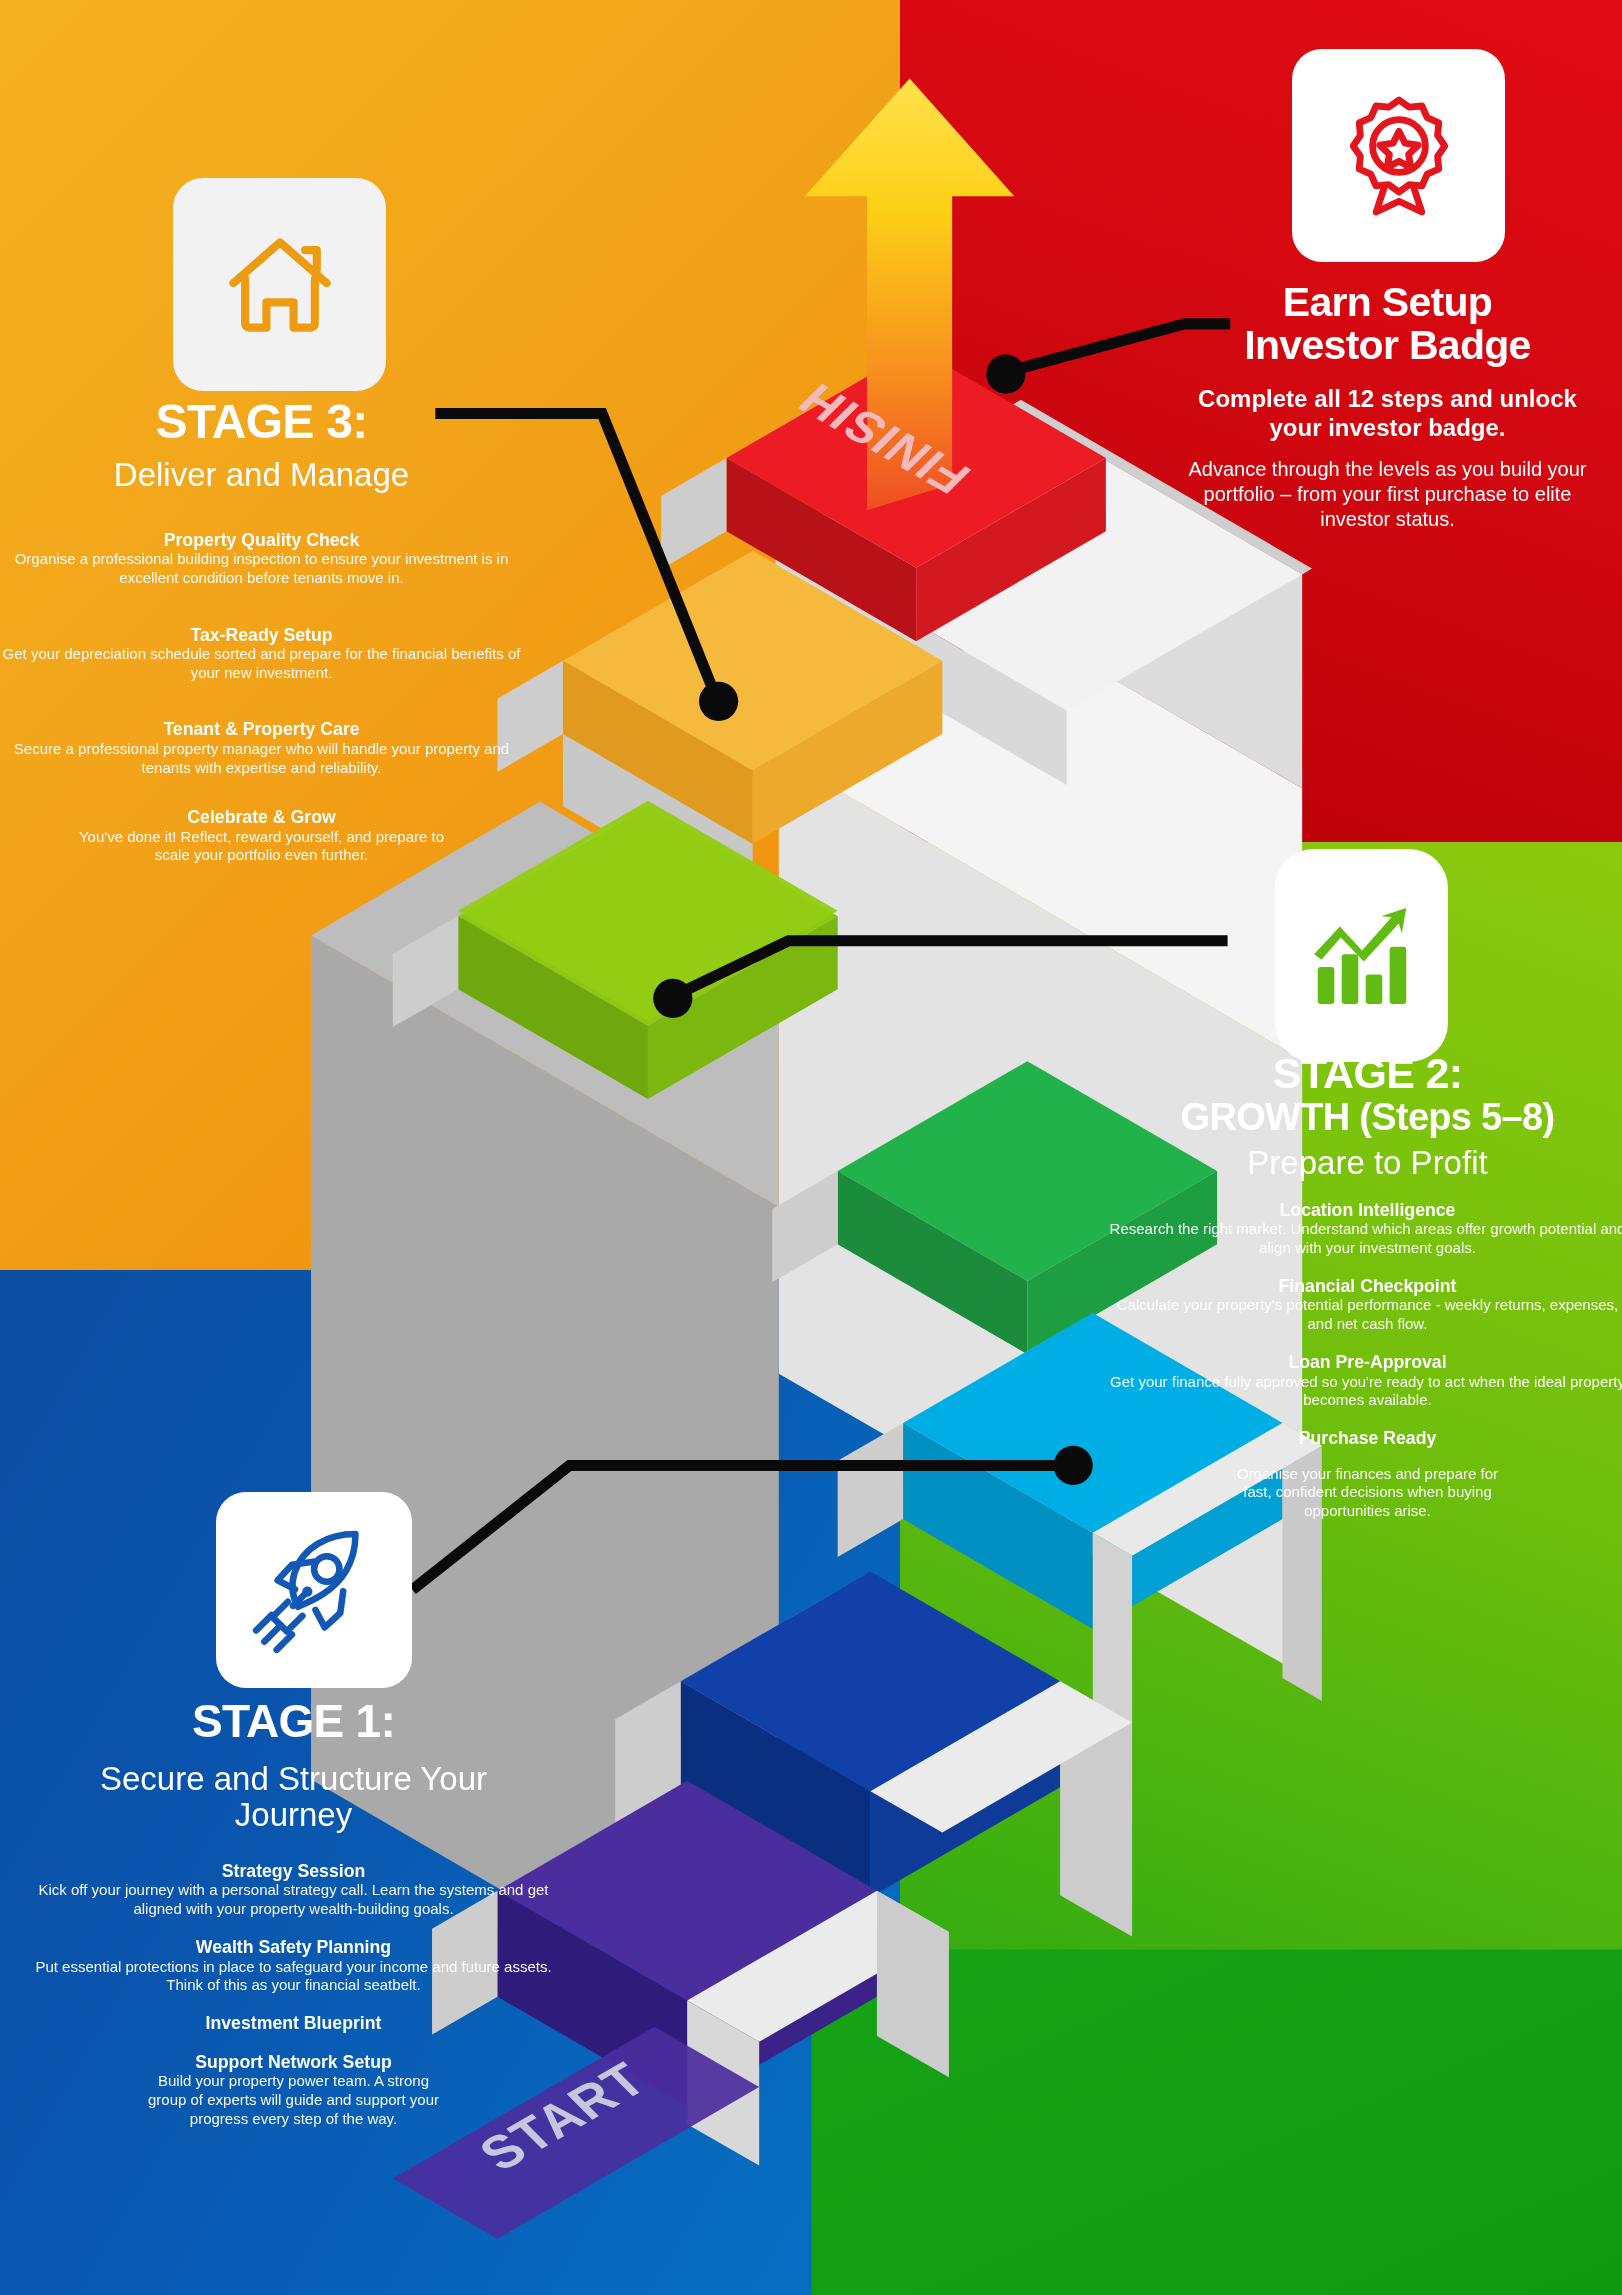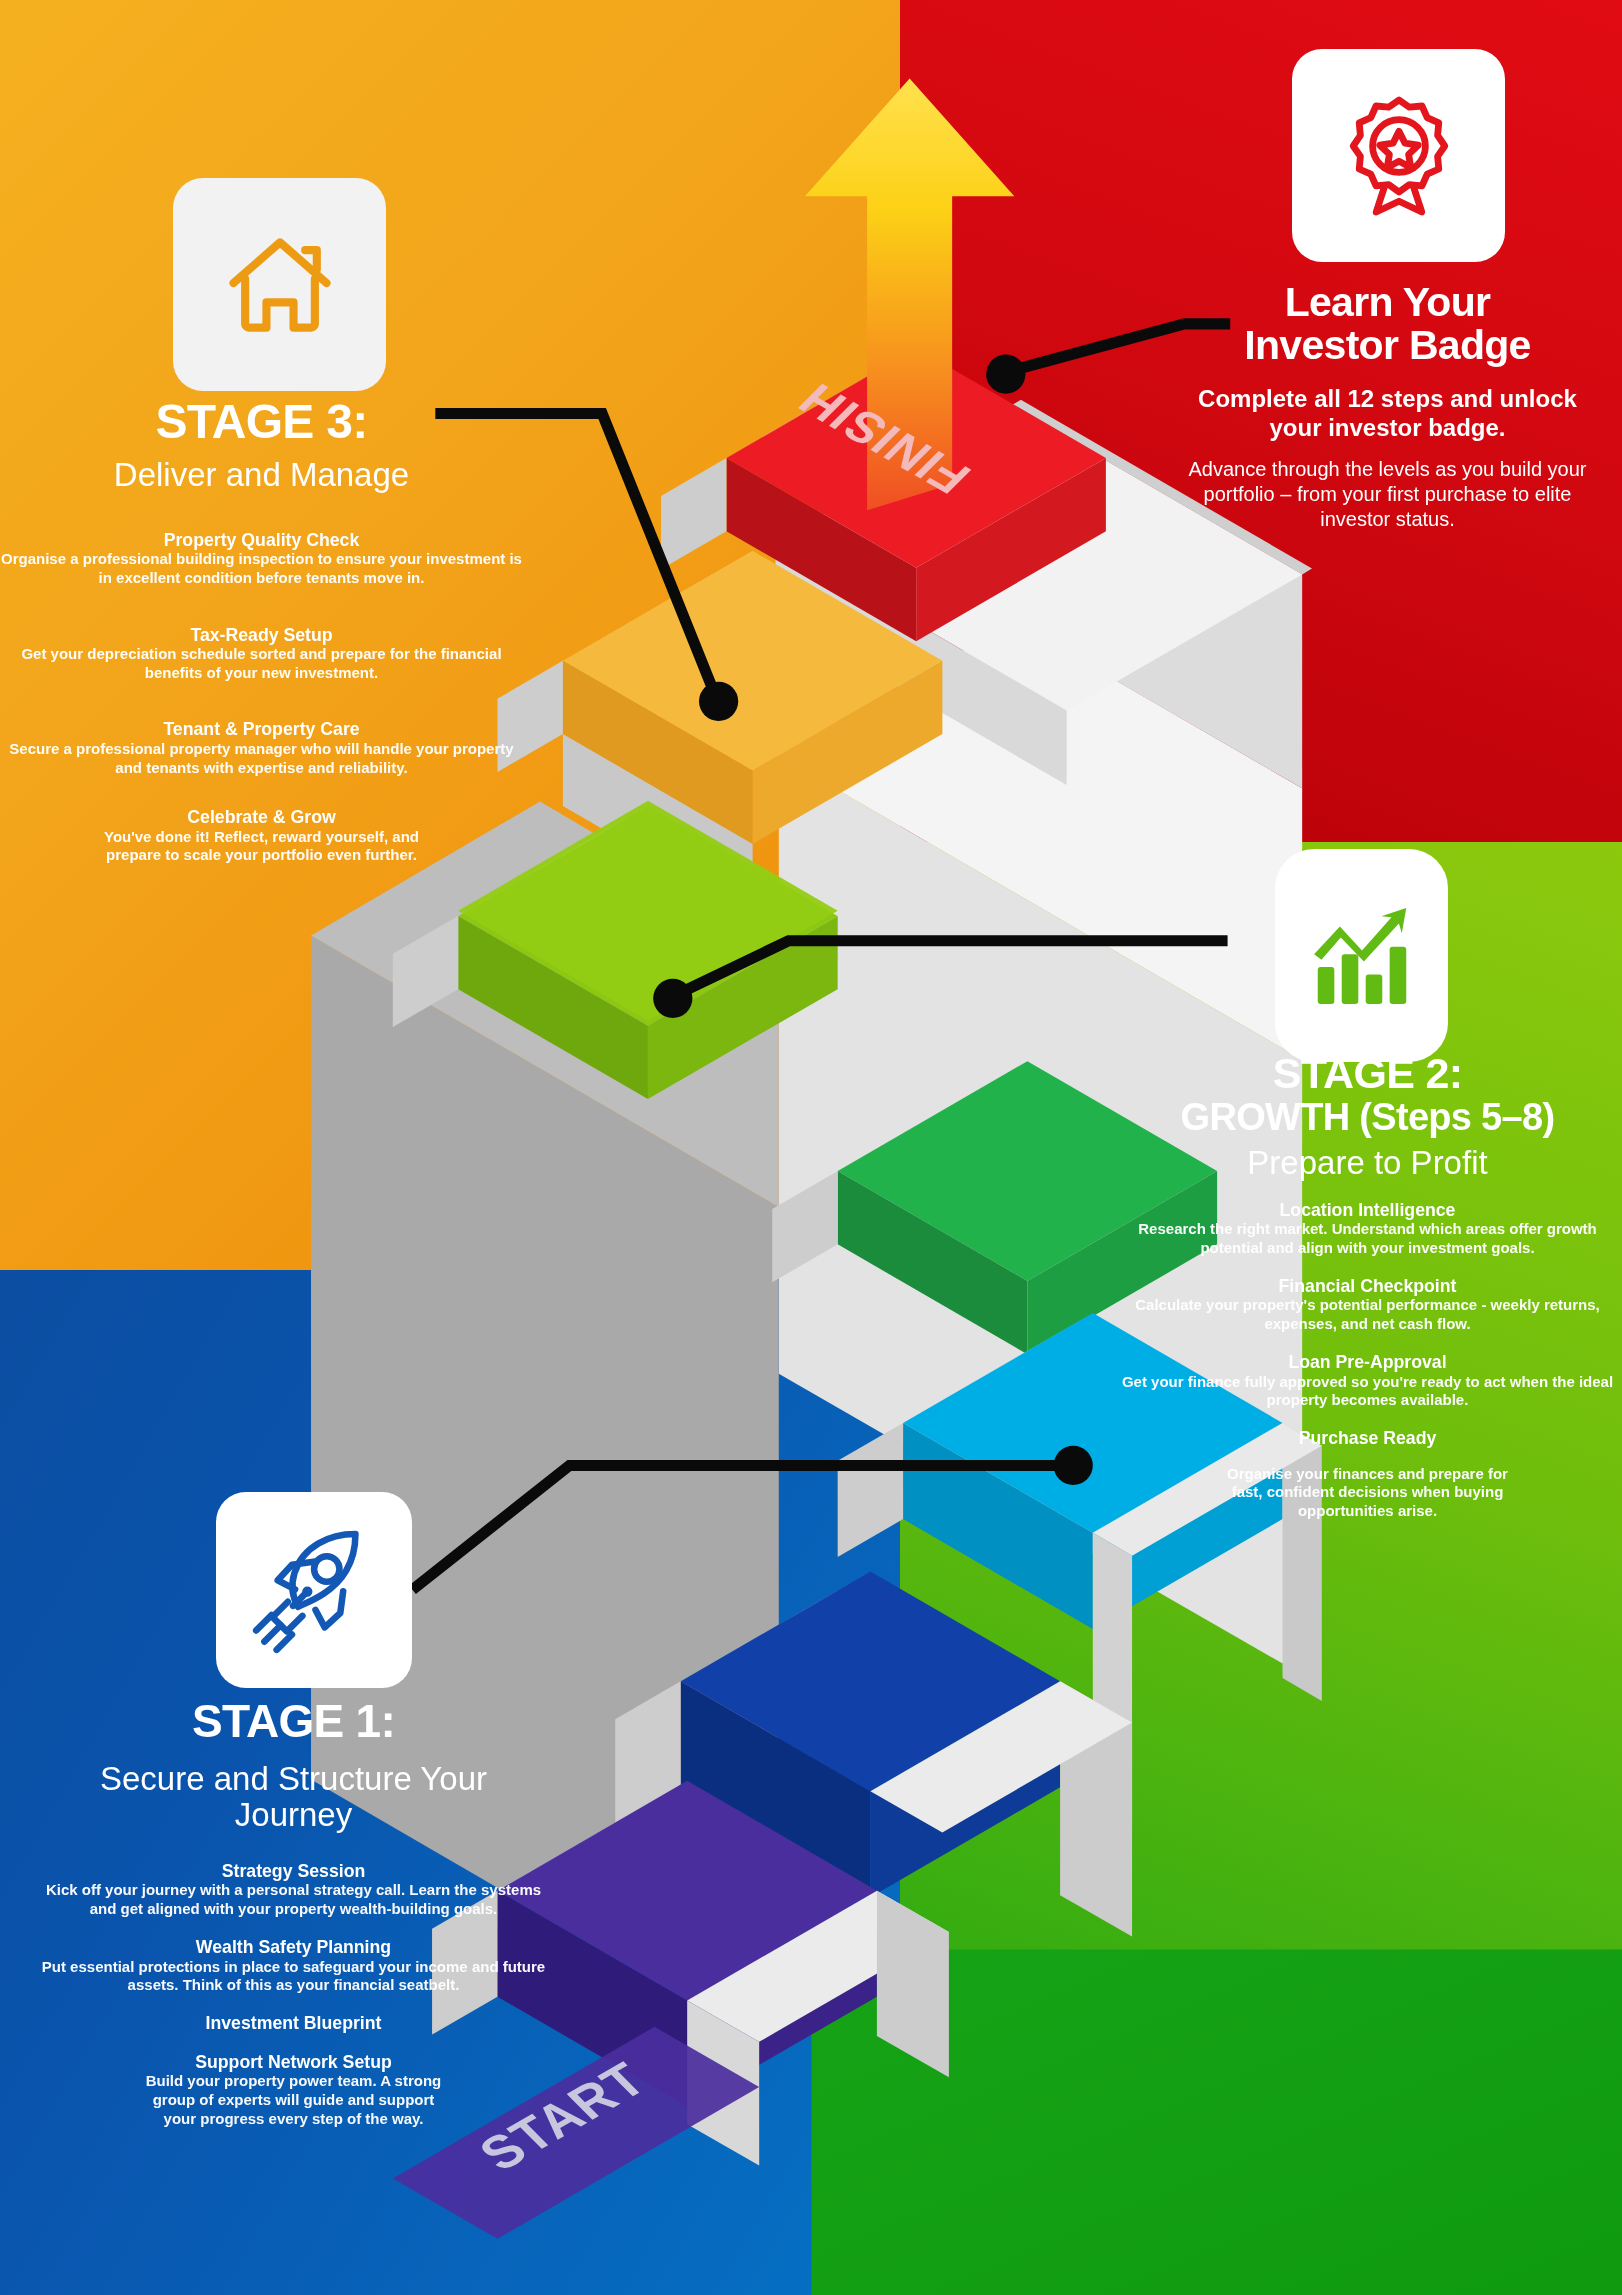--- a/index.html
+++ b/index.html
@@ -29,21 +29,21 @@
     display:flex;align-items:center;justify-content:center;}
   .tile.white{background:#ffffff;}
 
   
   .panel{position:absolute;color:#ffffff;text-align:center;}
   .stage-kicker{font-weight:bold;letter-spacing:-0.7px;line-height:1.0;}
   .stage-name{font-weight:bold;letter-spacing:-0.7px;line-height:1.05;}
   .stage-sub{font-weight:400;line-height:1.1;}
   .item{margin-top:17px;}
   .item-title{font-weight:bold;line-height:1.15;}
-  .item-body{font-weight:700;line-height:1.25;opacity:.97;}
+  .item-body{font-weight:400;line-height:1.25;opacity:.97;}
 
   
   #panel-stage3{left:0px;top:398px;width:523px;}
   #panel-stage3 .stage-kicker{font-size:48px;}
   #panel-stage3 .stage-name{font-size:41px;margin-top:2.6px;}
   #panel-stage3 .stage-sub{font-size:33px;margin-top:10.5px;}
   #panel-stage3 .item-title{font-size:17.7px;}
   #panel-stage3 .item-body{font-size:15px;}
   #panel-stage3 .item{margin-top:37px;}
 
@@ -262,21 +262,21 @@
       <div class="item-title">Tenant &amp; Property Care</div>
       <div class="item-body">Secure a professional property manager who will handle your property and tenants with expertise and reliability.</div>
     </div>
     <div class="item" style="margin-top:30px;">
       <div class="item-title">Celebrate &amp; Grow</div>
       <div class="item-body" style="max-width:366px;margin:0 auto;">You've done it! Reflect, reward yourself, and prepare to scale your portfolio even further.</div>
     </div>
   </div>
 
   <div class="panel" id="panel-badge">
-    <div class="badge-title">Learn Your</div>
+    <div class="badge-title">Earn Setup</div>
     <div class="badge-title">Investor Badge</div>
     <div class="badge-sub">Complete all 12 steps and unlock your investor badge.</div>
     <div class="badge-body">Advance through the levels as you build your portfolio – from your first purchase to elite investor status.</div>
   </div>
 
   <div class="panel" id="panel-stage2">
     <div class="stage-kicker">STAGE 2:</div>
     <div class="stage-name">GROWTH (Steps 5–8)</div>
     <div class="stage-sub">Prepare to Profit</div>
 

